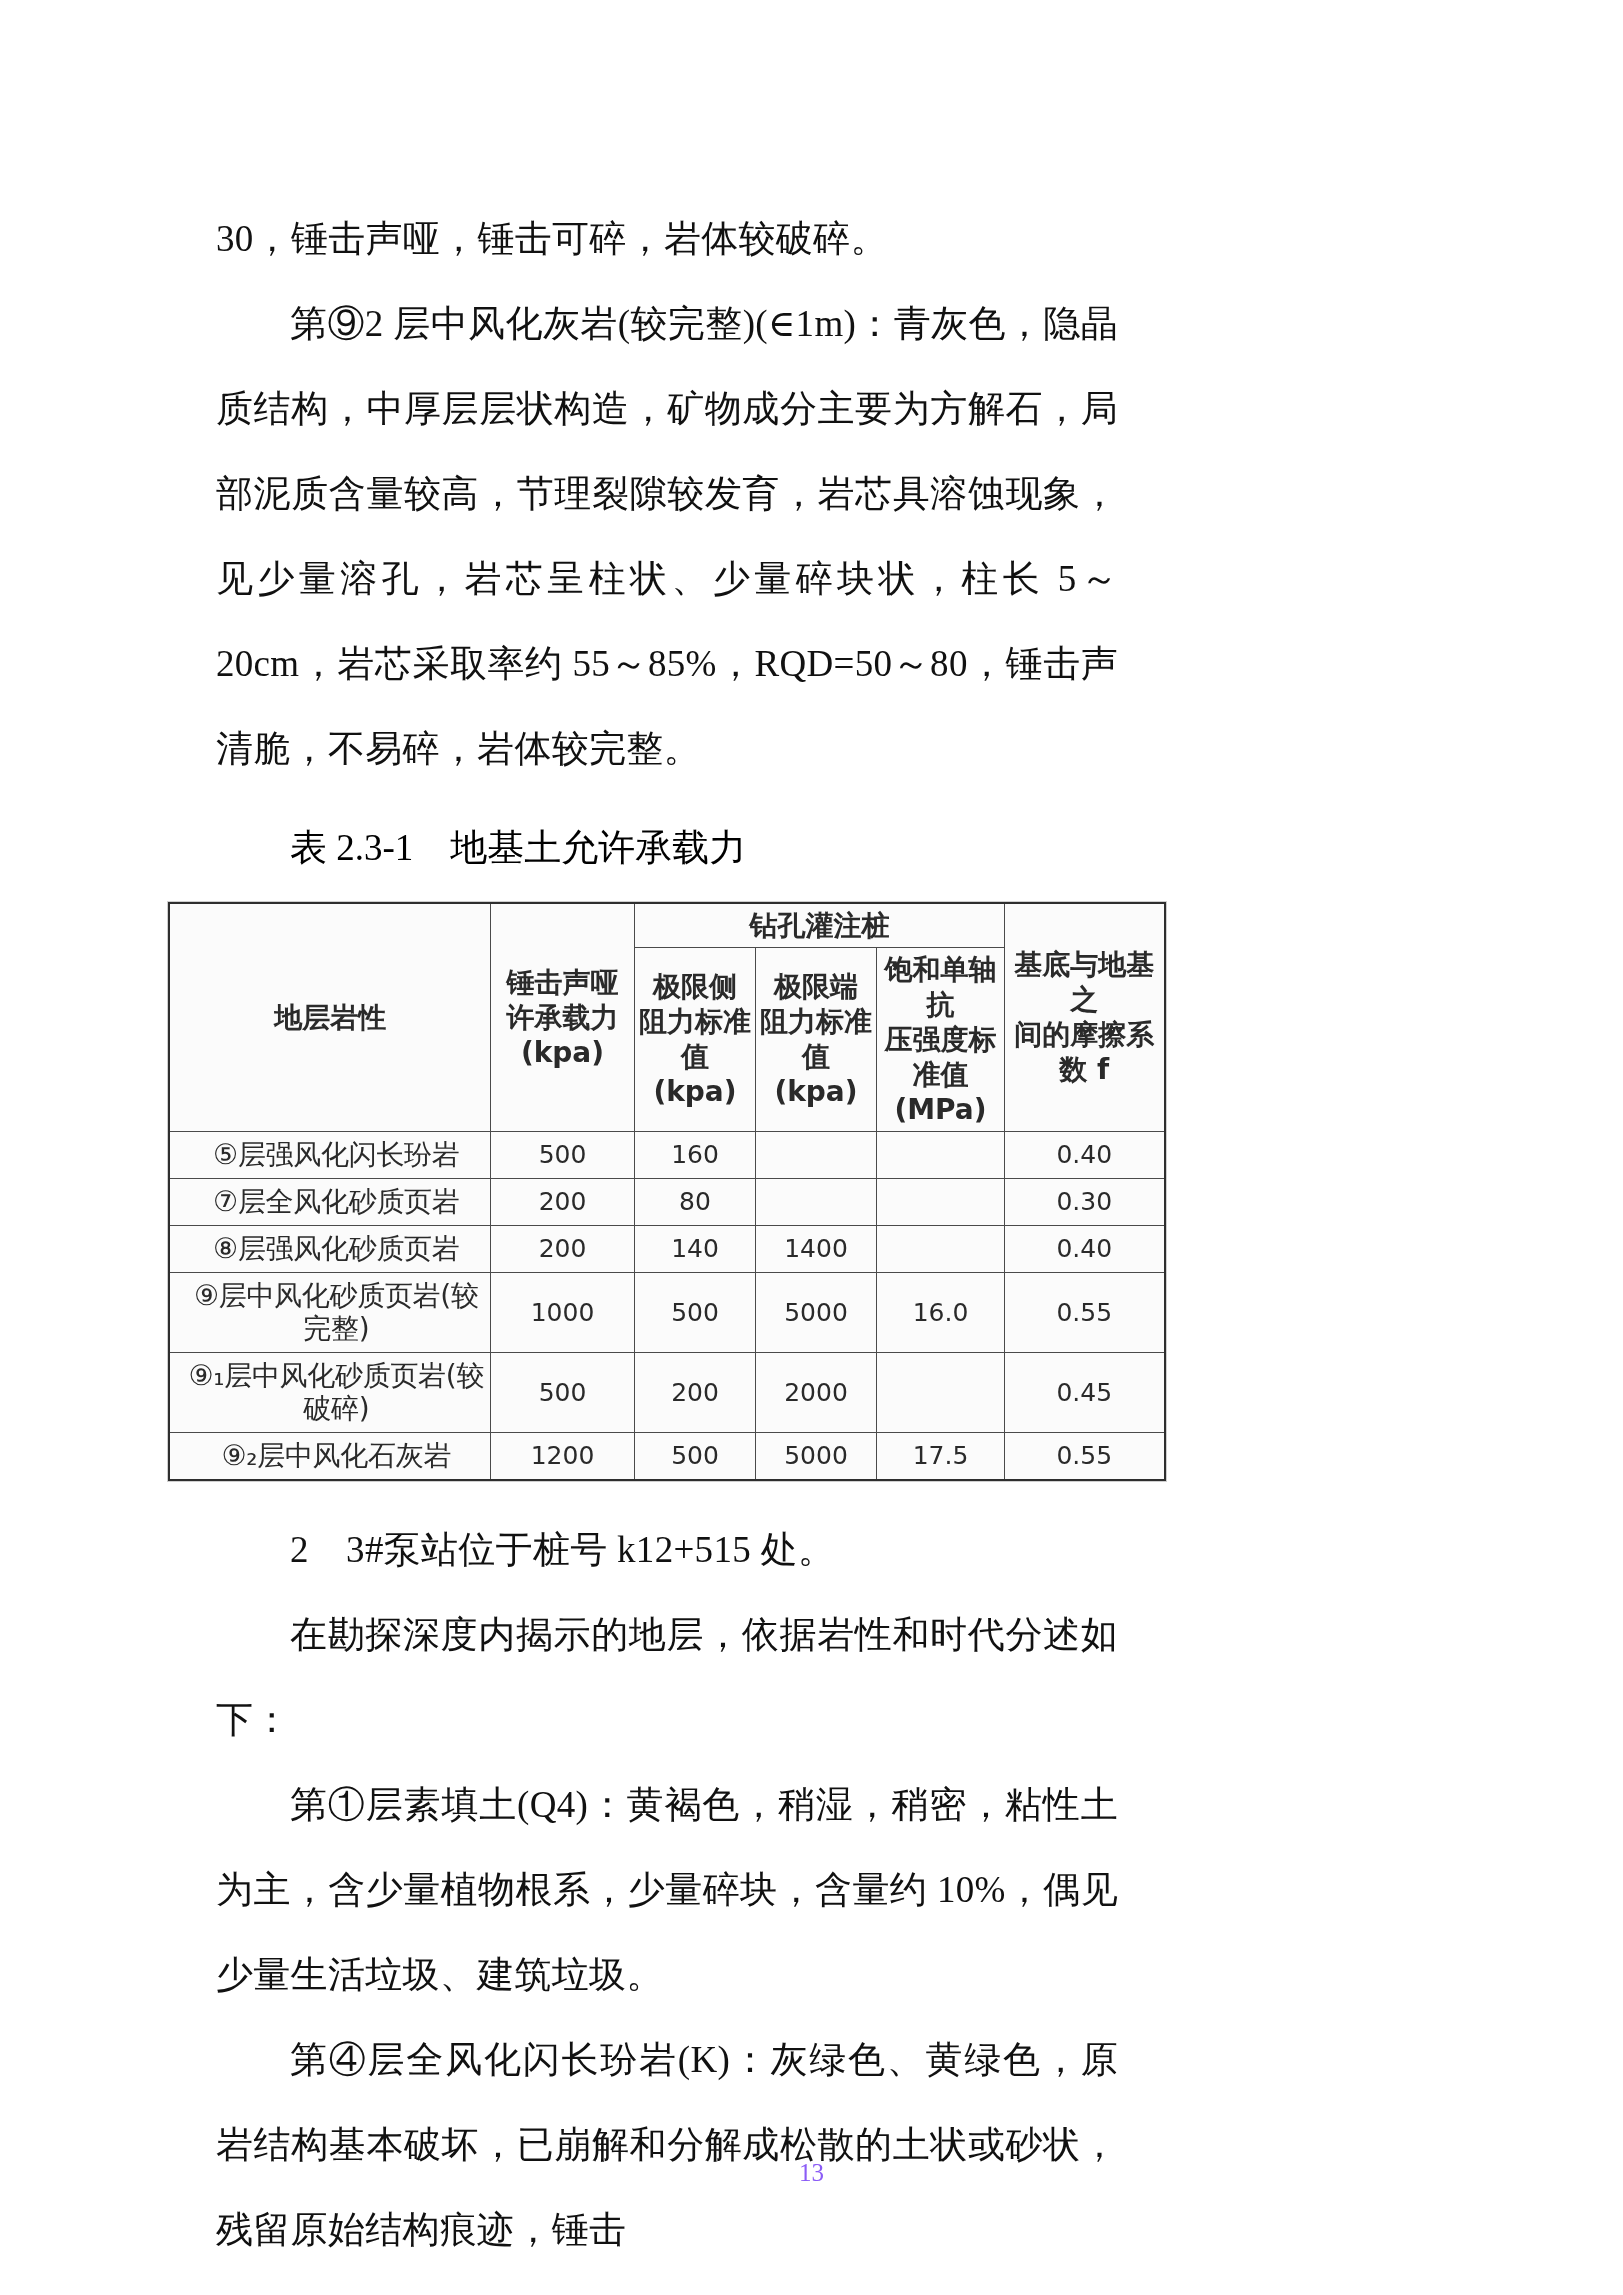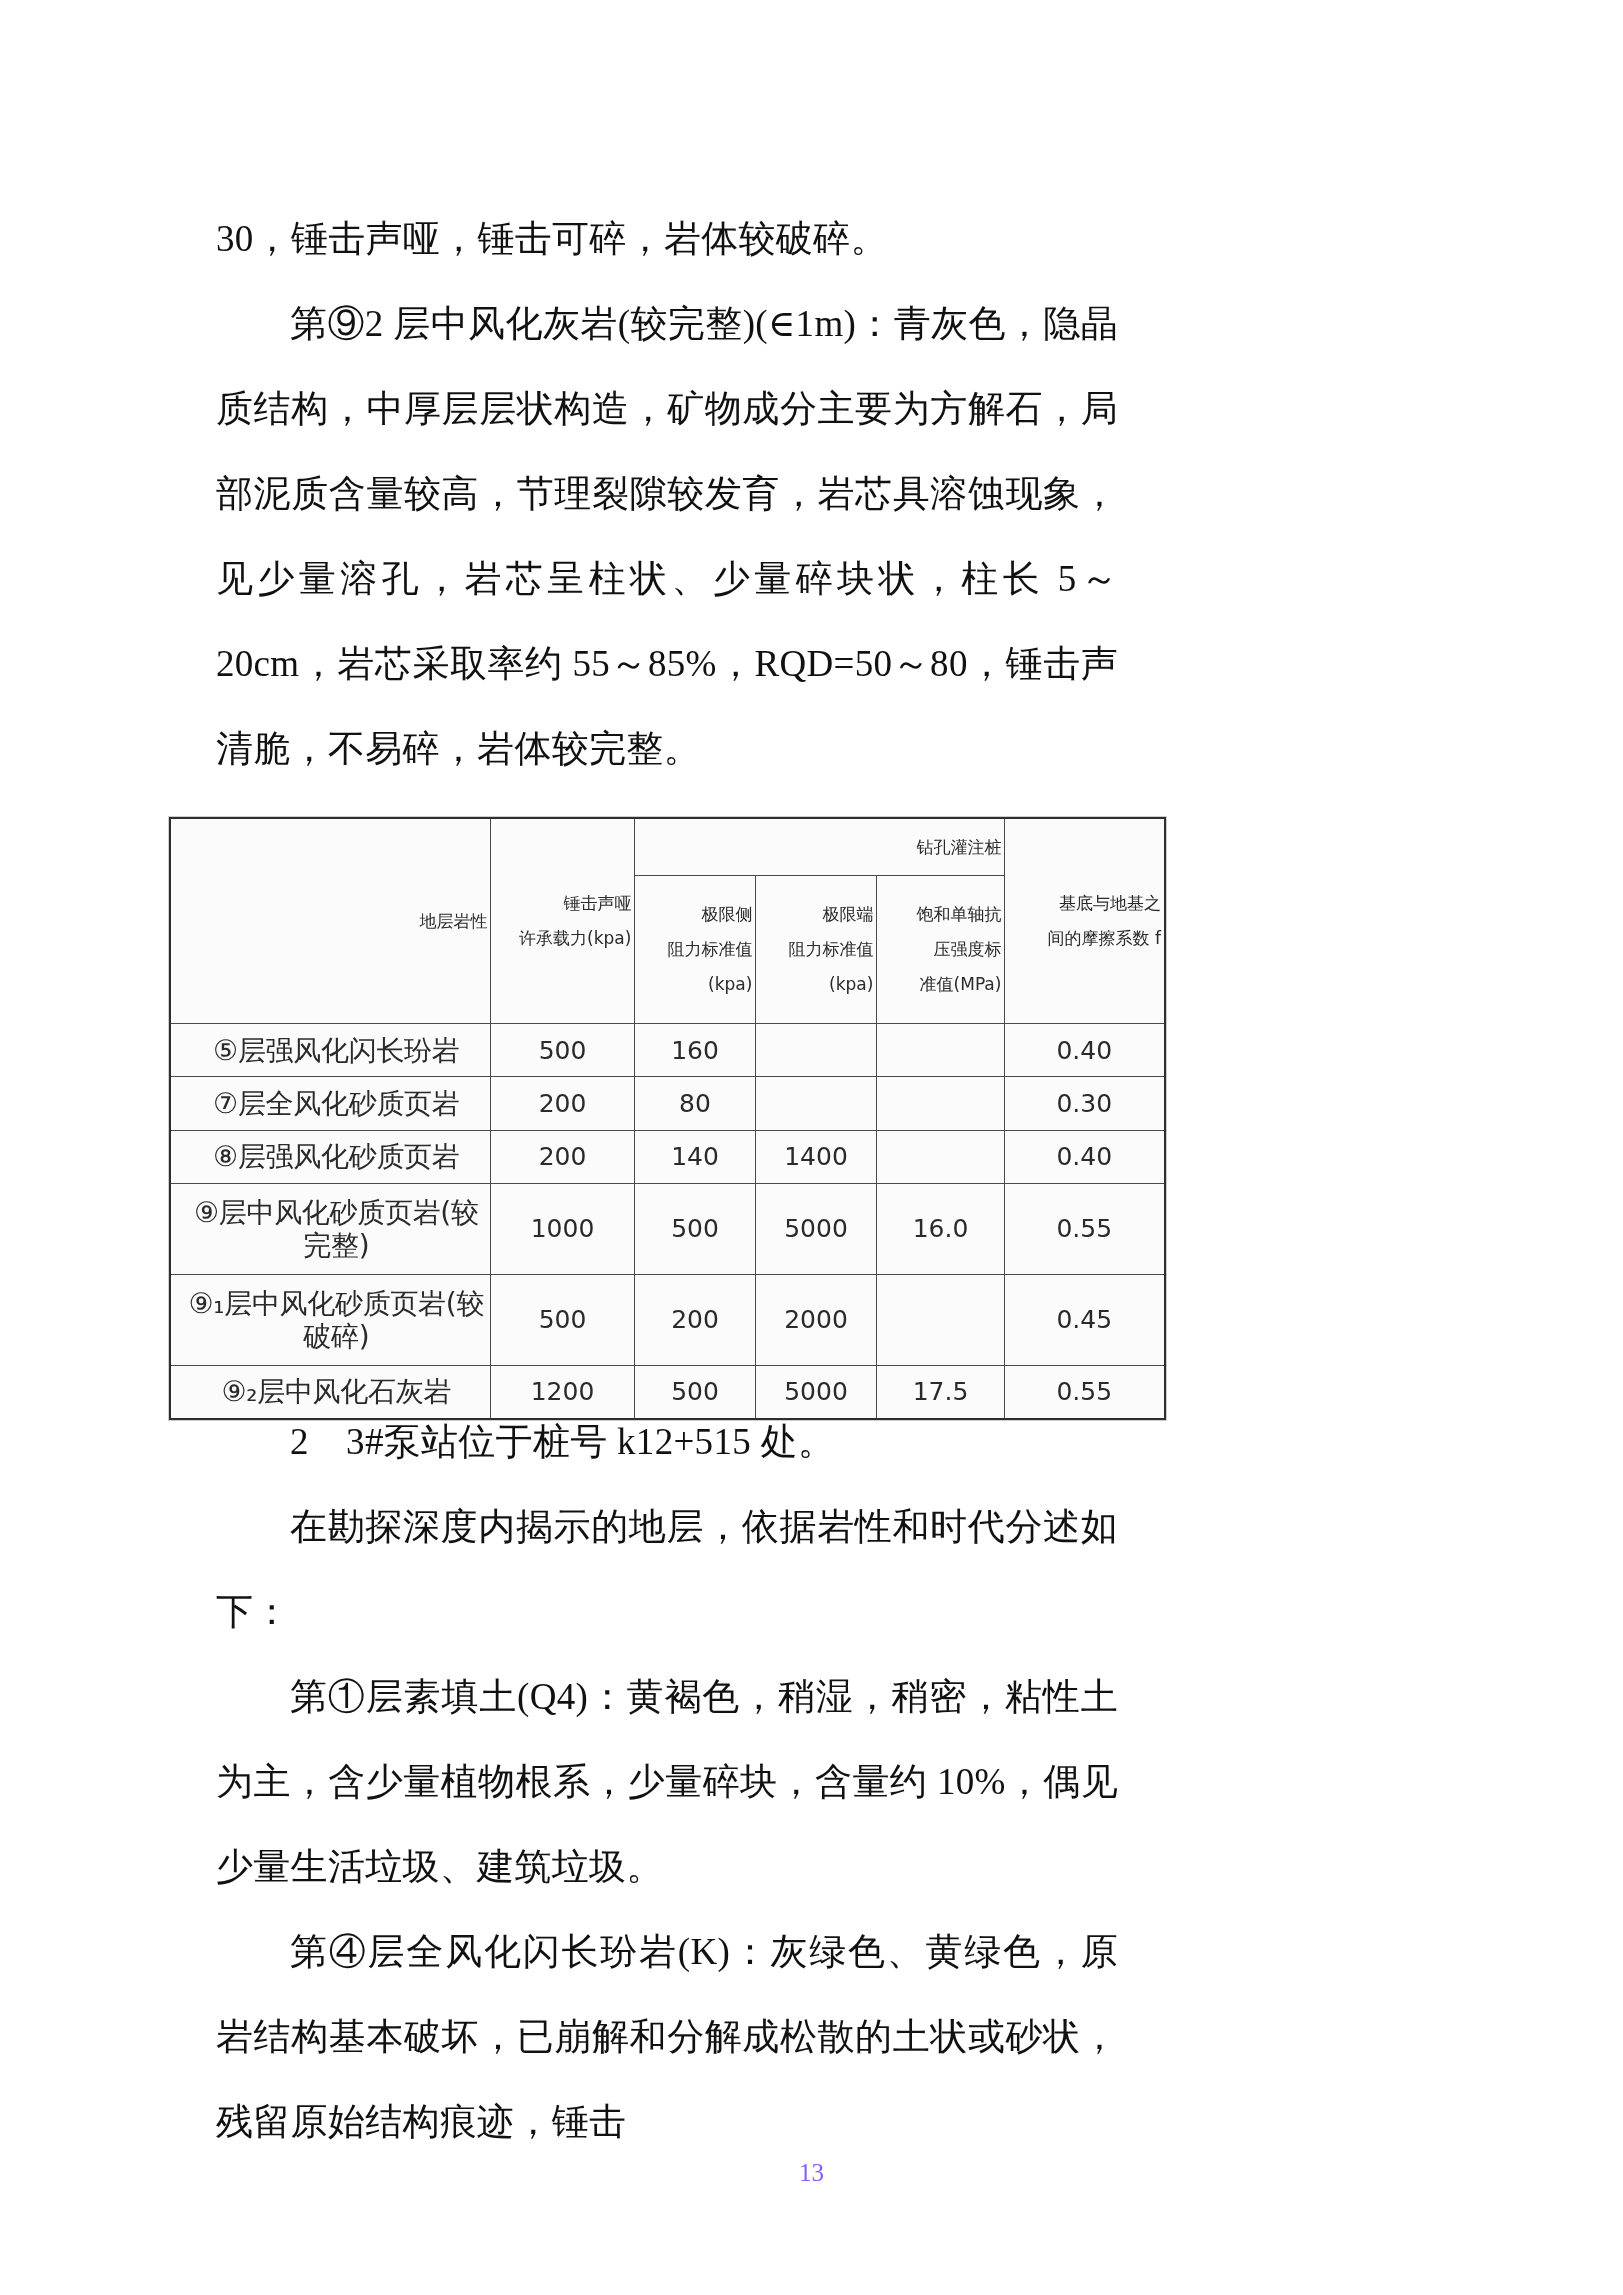--- a/index.html
+++ b/index.html
@@ -62,26 +62,26 @@
     color: #2a2a2a;
   }
   table.geo, table.geo th, table.geo td {
     border: 1.3px solid #4a4a4a;
   }
   table.geo {
     border: 2.6px solid #2e2e2e;
     outline: 1.3px solid #cfcfcf;
   }
   table.geo th {
-    font-weight: normal;
-    font-size: 17px;
+    font-weight: bold;
+    font-size: 28px;
     line-height: 35px;
     padding: 3.9px 2.6px;
     vertical-align: middle;
-    text-align: right;
+    text-align: center;
   }
   table.geo td {
     font-size: 25px;
     line-height: 33px;
     padding: 6.5px 3.9px;
     text-align: center;
     vertical-align: middle;
   }
   table.geo td.rocklabel {
     font-size: 28px;
@@ -116,20 +116,21 @@
 <body>
 
 <div class="page">
 
   <p class="para cont">30，锤击声哑，锤击可碎，岩体较破碎。</p>
 
   <p class="para indent">第⑨2 层中风化灰岩(较完整)(∈1m)：青灰色，隐晶质结构，中厚层层状构造，矿物成分主要为方解石，局部泥质含量较高，节理裂隙较发育，岩芯具溶蚀现象，见少量溶孔，岩芯呈柱状、少量碎块状，柱长 5～20cm，岩芯采取率约 55～85%，RQD=50～80，锤击声清脆，不易碎，岩体较完整。</p>
 
   <div class="gap-sm"></div>
 
+  <p class="tbl-caption">表 2.3-1　地基土允许承载力</p>
 
   <div class="table-wrap">
     <table class="geo">
       <colgroup>
         <col class="c0">
           <col class="c1">
           <col class="c2">
         <col class="c3">
           <col class="c4">
           <col class="c5">

